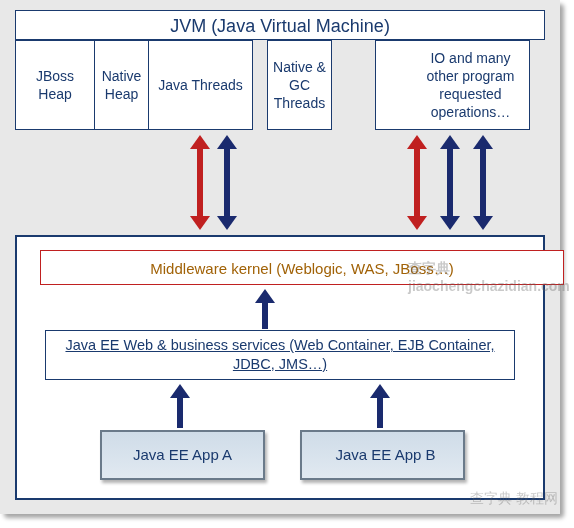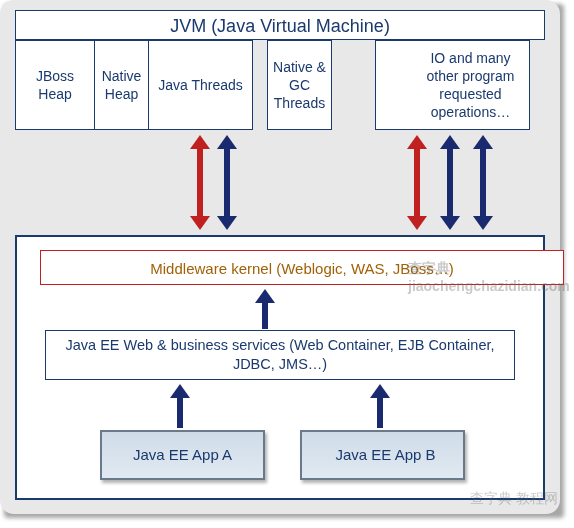--- a/index.html
+++ b/index.html
@@ -10,21 +10,21 @@
     background: #fff;
     width: 574px;
     height: 528px;
     overflow: hidden;
   }
   .canvas {
     position: relative;
     width: 560px;
     height: 514px;
     background: #e8e8e8;
-    border-radius: 14px;
+    border-radius: 0;
   }
   .shadow-frame {
     position: absolute;
     left: 4px;
     top: 4px;
     width: 560px;
     height: 514px;
     background: rgba(0,0,0,0.35);
     border-radius: 4px;
     filter: blur(2px);
@@ -95,20 +95,21 @@
     border: 1px solid #1a3a6e;
     background: #fff;
     color: #1a3a6e;
     font-size: 14.5px;
     text-align: center;
     display: flex;
     align-items: center;
     justify-content: center;
     padding: 4px 10px;
     line-height: 1.3;
+    text-decoration: underline;
   }
   .app-box {
     position: absolute;
     top: 430px;
     width: 165px;
     height: 50px;
     border: 2px solid #6a7a8a;
     background: linear-gradient(180deg, #cfdce8 0%, #e1e9f1 100%);
     color: #1a3a6e;
     font-size: 15px;

